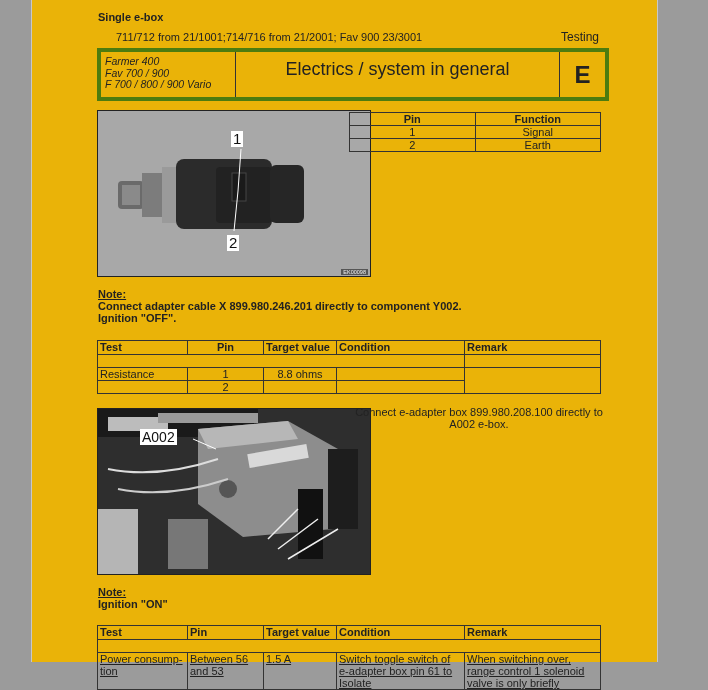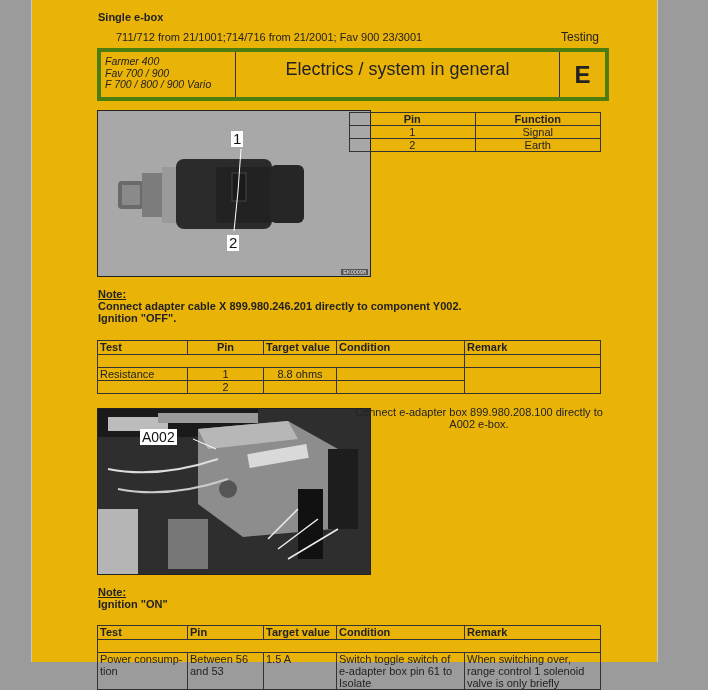--- a/index.html
+++ b/index.html
@@ -45,21 +45,21 @@
   .pin-table th { font-weight:bold; text-align:center; height:11px; }
   .pin-table td { text-align:center; height:11px; }
 
   .note1 { left:66px; top:288px; font-size:11px; font-weight:bold; line-height:12px; }
   .note-label { text-decoration:underline; }
   .t1 { left:65px; top:340px; width:504px; }
   .t1 th { text-align:left; font-weight:bold; height:13px; }
   .t1 td { height:12px; }
   .t2 { left:65px; top:625px; width:504px; }
   .t2 th { text-align:left; font-weight:bold; height:13px; }
-  .t2 td { height:12px; }
+  .t2 td { height:12px;text-decoration:underline; }
   .center { text-align:center; }
   .connect-text { left:317px; top:406px; width:260px; font-size:11px; line-height:12px;text-align:center; }
   .note2 { left:66px; top:586px; font-size:11px; font-weight:bold; line-height:12px; }
 </style>
 </head>
 <body>
 
 <div class="page">
 
   <div class="abs section-title">Single e-box</div>

